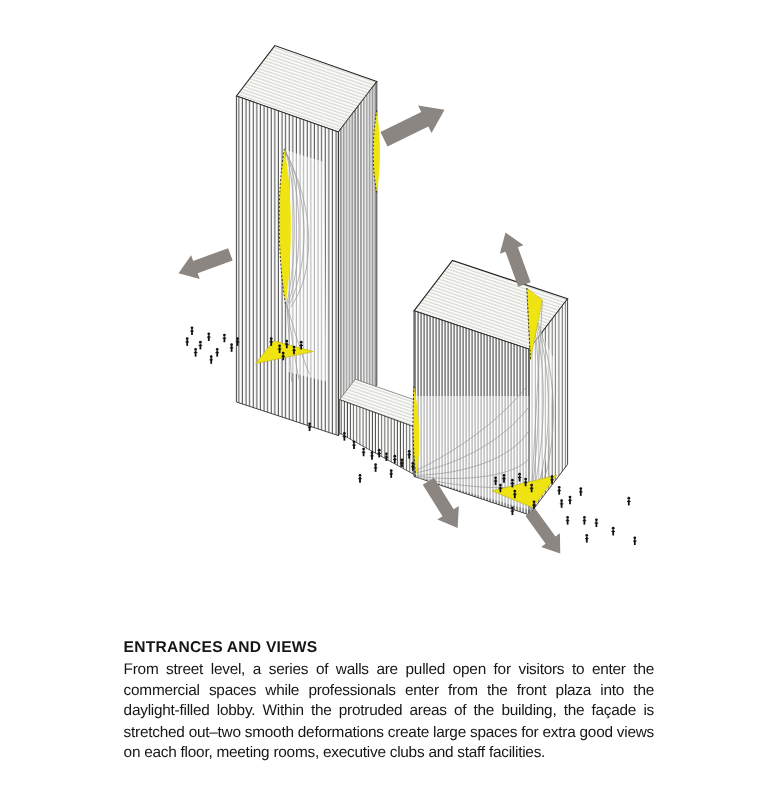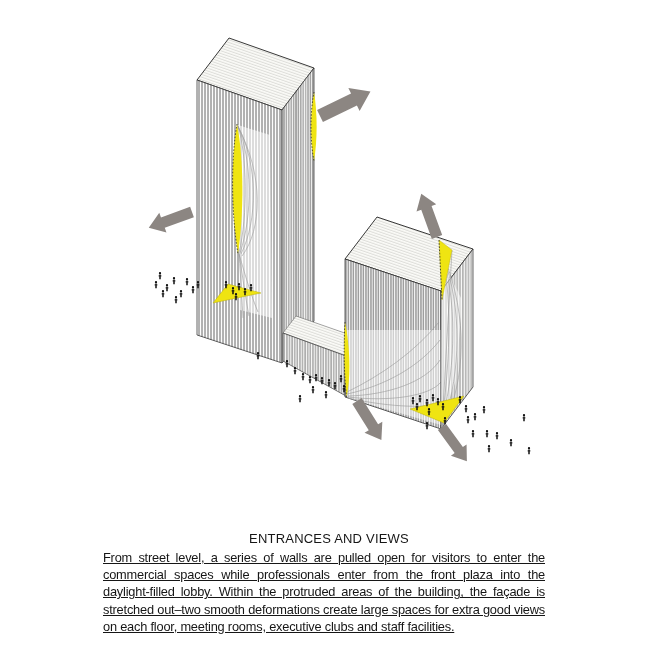--- a/index.html
+++ b/index.html
@@ -5,26 +5,25 @@
   html,body{margin:0;padding:0;}
   body{
     width:650px;height:670px;background:#ffffff;position:relative;overflow:hidden;
     font-family:"Liberation Sans", sans-serif;
   }
   #diagram-svg{position:absolute;left:0;top:0;}
   .caption{
     position:absolute;left:103px;top:531px;width:452px;color:#161616;
   }
   .caption h2{
-    margin:0;font-size:13px;font-weight:400;text-align:center;letter-spacing:.2px;
+    margin:0;font-size:13px;font-weight:700;letter-spacing:.2px;
   }
   .caption p{
     margin:3px 10px 0 0;font-size:12.8px;line-height:17.2px;text-align:justify;
     letter-spacing:-0.2px;
-    text-decoration:underline;
   }
 </style>
 </head>
 <body>
 
 <svg id="diagram-svg" width="650" height="520" viewBox="0 0 650 520" xmlns="http://www.w3.org/2000/svg">
   <defs>
     <pattern id="hatchRoof" width="2.6" height="8" patternUnits="userSpaceOnUse" patternTransform="rotate(-71)">
       <rect width="2.6" height="8" fill="#fbfbf8"></rect>
       <line x1="0.6" y1="0" x2="0.6" y2="8" stroke="#c9c9c5" stroke-width="0.7"></line>

